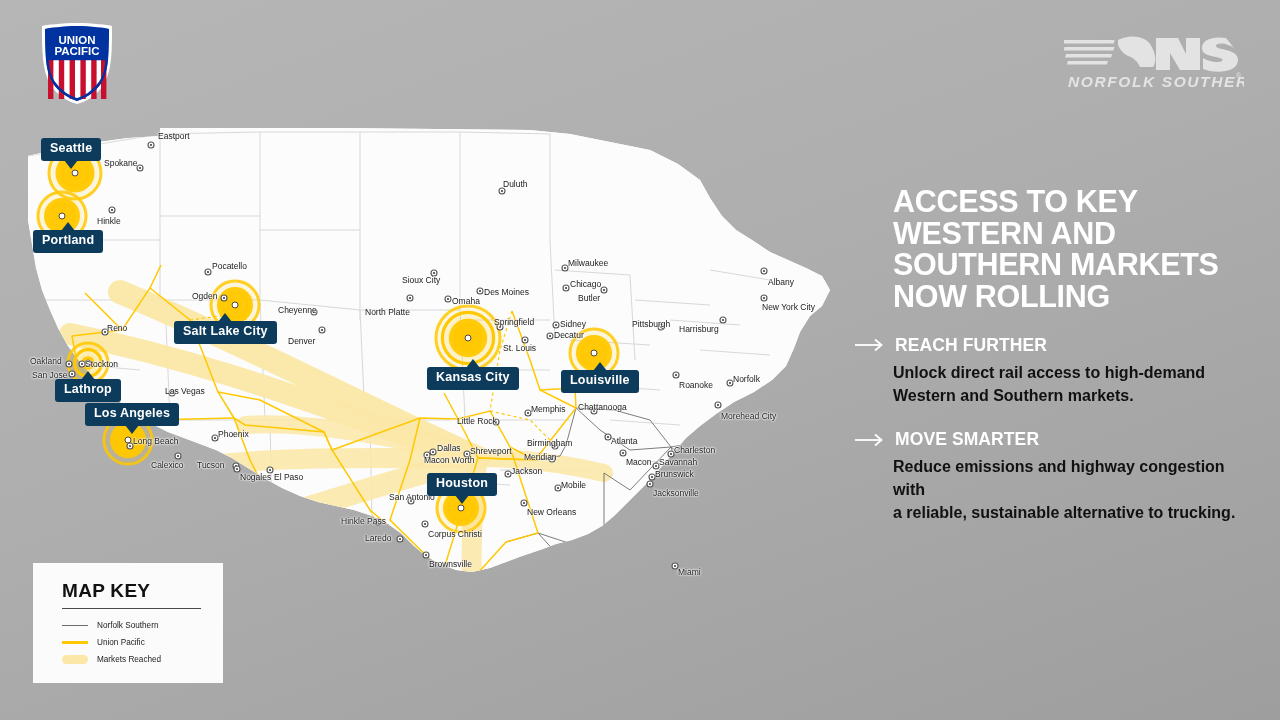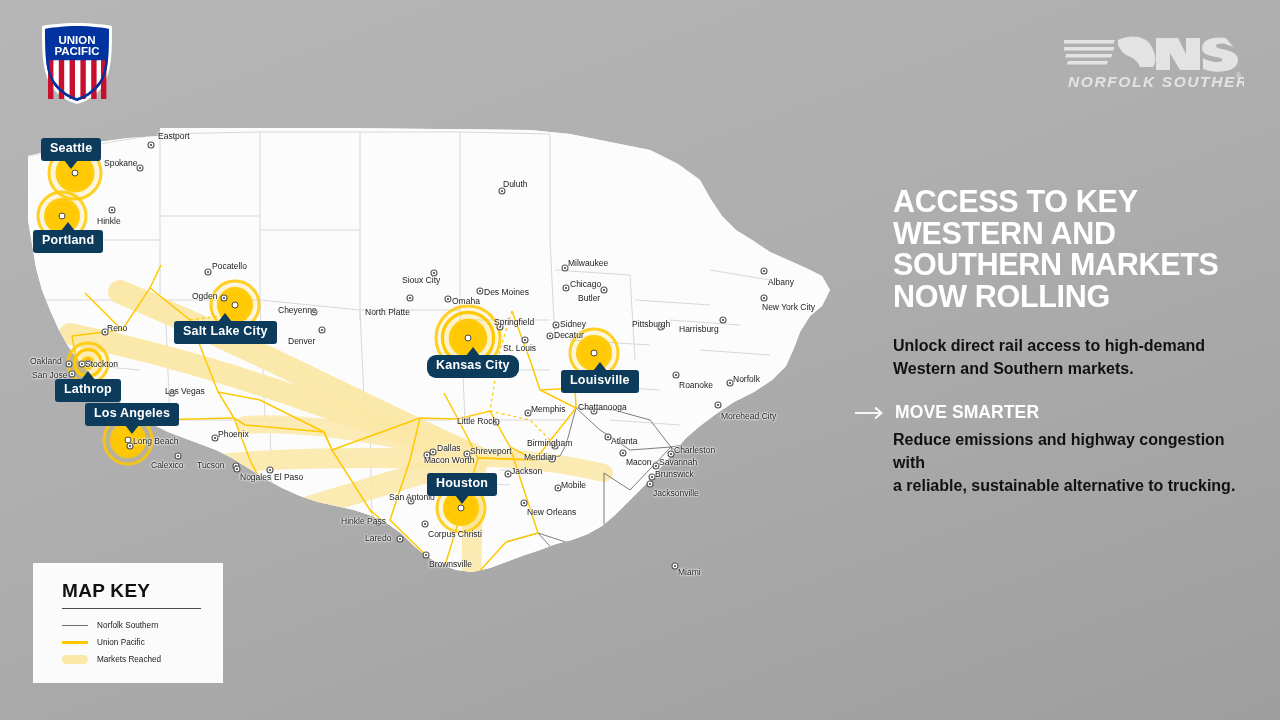--- a/index.html
+++ b/index.html
@@ -654,21 +654,21 @@
         <div class="map-city" style="left: 419px; top: 440px;">Brownsville</div>
         <div class="map-city" style="left: 668px; top: 448px;">Miami</div>
       </div>
 
     <div id="hub-pills">
         <div class="city-pill" style="left: 31px; top: 18px;">Seattle<span class="tail tail-down"></span></div>
         <div class="city-pill" style="left: 23px; top: 110px;">Portland<span class="tail tail-up"></span></div>
         <div class="city-pill" style="left: 164px; top: 201px;">Salt Lake City<span class="tail tail-up"></span></div>
         <div class="city-pill" style="left: 45px; top: 259px;">Lathrop<span class="tail tail-up"></span></div>
         <div class="city-pill" style="left: 75px; top: 283px;">Los Angeles<span class="tail tail-down"></span></div>
-        <div class="city-pill" style="left: 417px; top: 235px; border-radius: 9px;">Kansas City<span class="tail tail-up"></span></div>
+        <div class="city-pill" style="left: 417px; top: 247px;">Kansas City<span class="tail tail-up"></span></div>
         <div class="city-pill" style="left: 551px; top: 250px;">Louisville<span class="tail tail-up"></span></div>
         <div class="city-pill" style="left: 417px; top: 353px;">Houston<span class="tail tail-down"></span></div>
       </div>
   </div>
 
   <div id="map-key">
     <div class="title">MAP KEY</div>
     <div class="rule"></div>
     <div id="map-key-rows">
         <div class="key-row">
@@ -688,20 +688,27 @@
 
   <div id="copy">
     <div id="headline">
         <div>ACCESS TO KEY</div>
         <div>WESTERN AND</div>
         <div>SOUTHERN MARKETS</div>
         <div>NOW ROLLING</div>
       </div>
     <div id="bullets">
         <div class="bullet">
+          <div class="bullet-head">
+            <svg class="arrow" viewBox="0 0 30 14">
+              <line x1="0" y1="7" x2="26" y2="7" stroke="#ffffff" stroke-width="1.8"></line>
+              <polyline points="20,1.5 26.5,7 20,12.5" fill="none" stroke="#ffffff" stroke-width="1.8"></polyline>
+            </svg>
+            <div class="bullet-title">REACH FURTHER</div>
+          </div>
           <div class="bullet-body">
             <span>Unlock direct rail access to high-demand</span>
             <span>Western and Southern markets.</span>
           </div>
         </div>
         <div class="bullet">
           <div class="bullet-head">
             <svg class="arrow" viewBox="0 0 30 14">
               <line x1="0" y1="7" x2="26" y2="7" stroke="#ffffff" stroke-width="1.8"></line>
               <polyline points="20,1.5 26.5,7 20,12.5" fill="none" stroke="#ffffff" stroke-width="1.8"></polyline>

